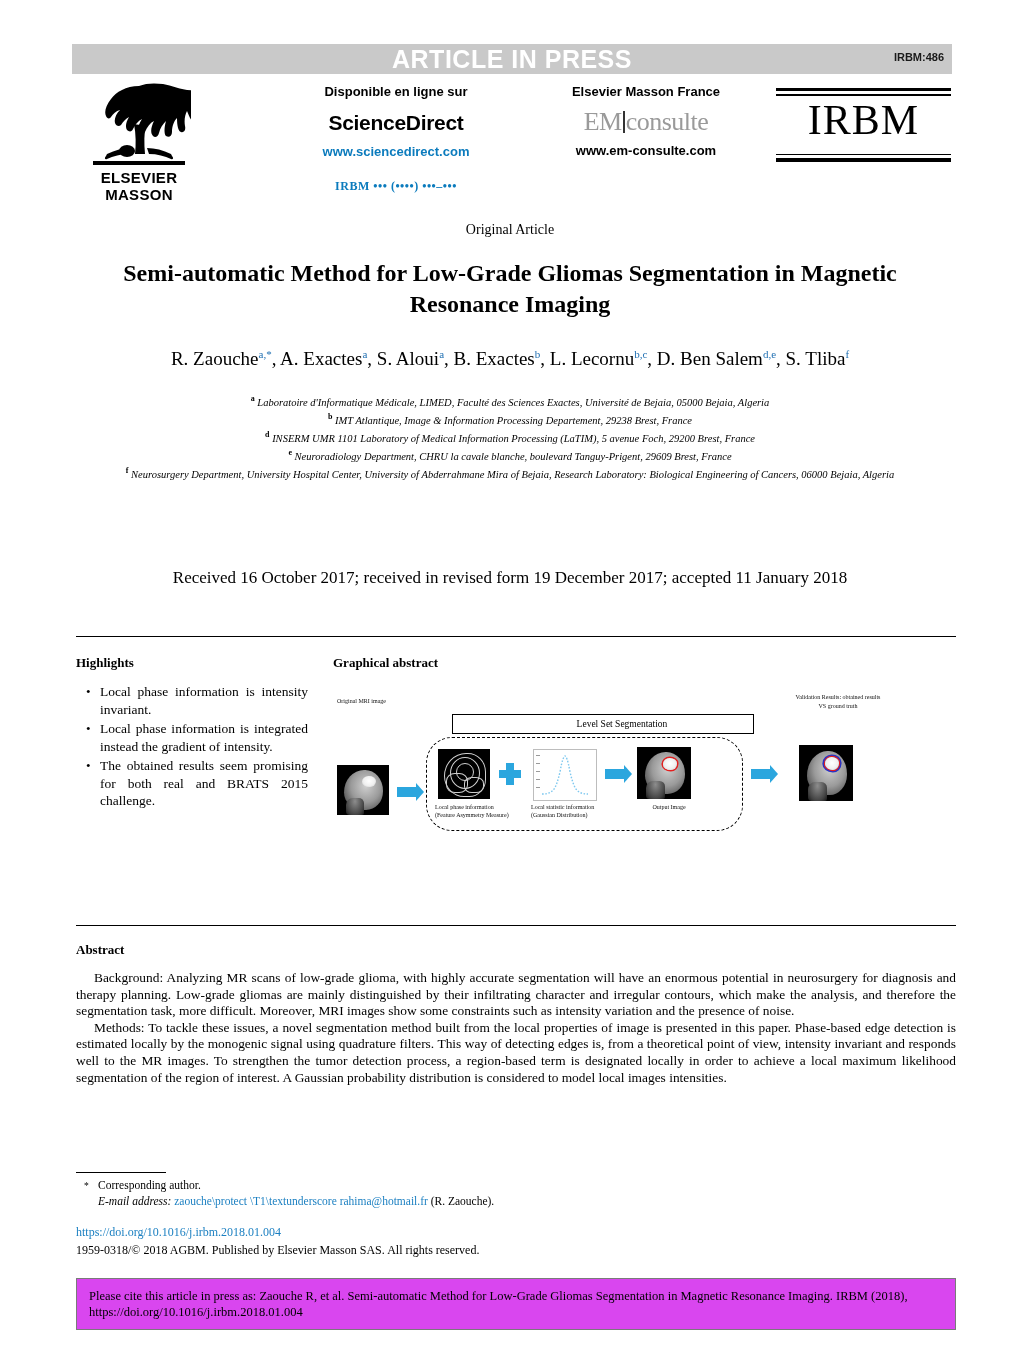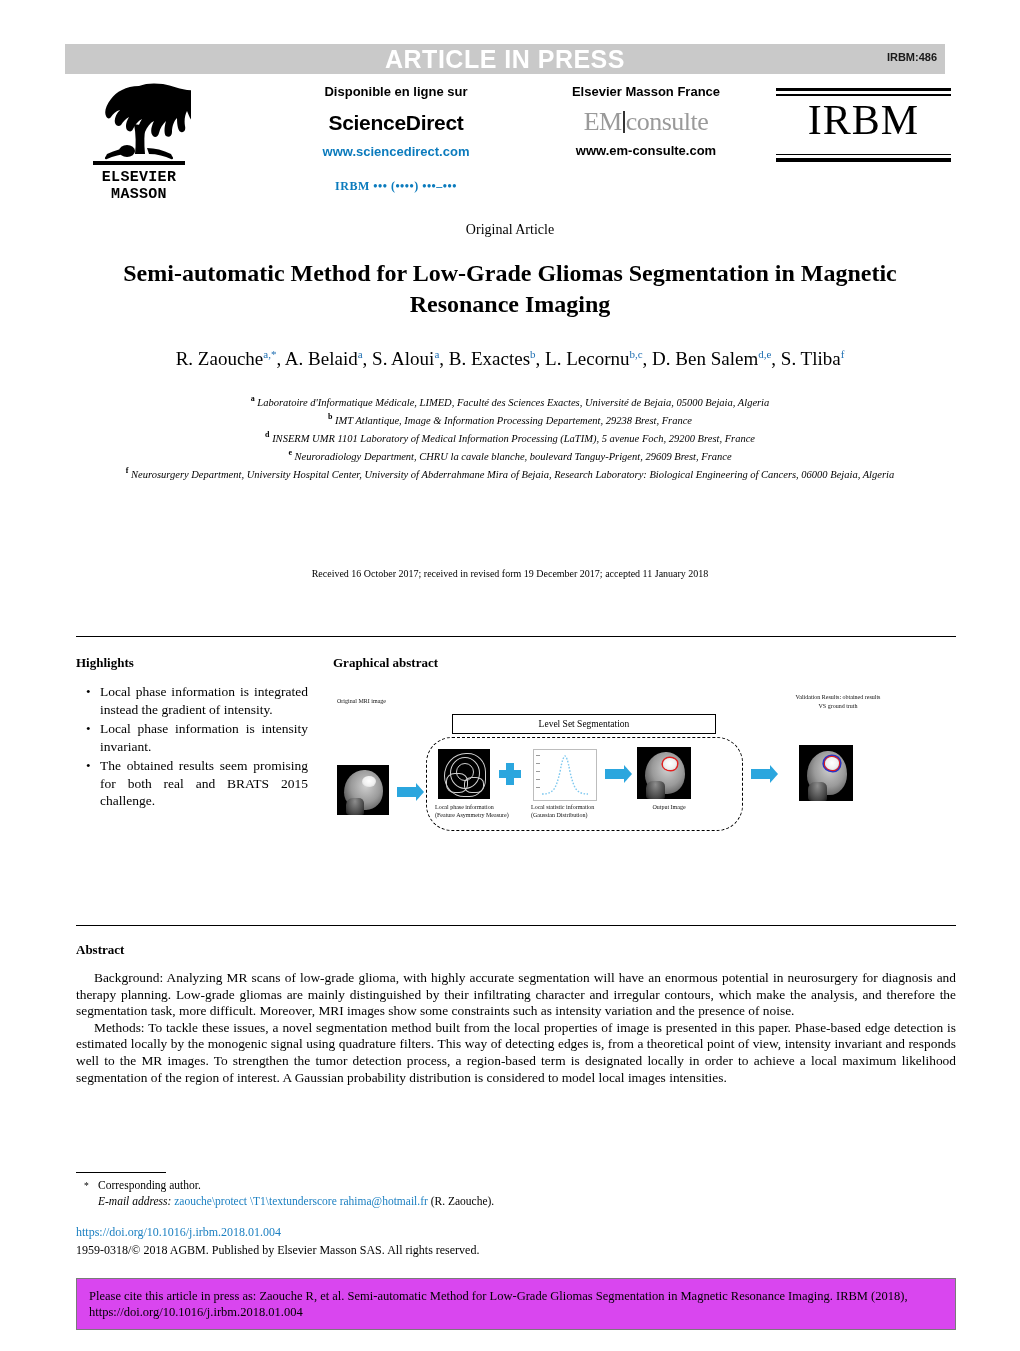--- a/index.html
+++ b/index.html
@@ -5,21 +5,21 @@
   html,body{margin:0;padding:0;background:#fff;}
   body{
     width:1020px;height:1351px;
     font-family:"Liberation Serif",serif;
     color:#000;position:relative;overflow:hidden;
   }
   .page{position:absolute;inset:0;}
 
   
   .banner{
-    position:absolute;left:65px;top:44px;width:880px;height:30px;
+    position:absolute;left:72px;top:44px;width:880px;height:30px;
     background:#c9c9c9;
   }
   .banner-title{
     position:absolute;left:0;top:0;width:880px;height:30px;
     display:flex;align-items:center;justify-content:center;
     font-family:"Liberation Sans",sans-serif;
     font-weight:bold;font-size:25px;letter-spacing:.5px;
     color:#ffffff;
   }
   .banner-code{
@@ -27,21 +27,21 @@
     font-family:"Liberation Sans",sans-serif;
     font-size:11px;font-weight:bold;color:#1a1a1a;
   }
 
   
   .masthead{position:absolute;left:76px;top:82px;width:880px;height:130px;}
 
   .elsevier{position:absolute;left:8px;top:0;width:110px;text-align:center;}
   .tree-box{width:104px;height:86px;margin:0 auto;}
   .elsevier-name{
-    font-family:Liberation Mono, monospace;font-weight:bold;
+    font-family:Liberation Sans, sans-serif;font-weight:bold;
     font-size:15px;line-height:15px;letter-spacing:.3px;margin-top:2px;
   }
 
   .sd{position:absolute;left:195px;top:2px;width:250px;text-align:center;}
   .sd-line1{font-family:"Liberation Sans",sans-serif;font-size:13px;font-weight:bold;}
   .sd-logo{font-family:"Liberation Sans",sans-serif;font-size:21px;font-weight:bold;margin-top:12px;letter-spacing:-.3px;}
   .sd-url{font-family:"Liberation Sans",sans-serif;font-size:13px;font-weight:bold;color:#0b7bbd;margin-top:9px;}
   .irbm-vol{font-family:"Liberation Serif",serif;font-size:12px;font-weight:bold;color:#0b7bbd;margin-top:20px;letter-spacing:.5px;}
 
   .emc{position:absolute;left:455px;top:2px;width:230px;text-align:center;}
@@ -65,21 +65,21 @@
     position:absolute;left:70px;width:880px;top:348px;
     text-align:center;font-size:19px;
   }
   .authors sup{font-size:11px;color:#1f6fb2;}
   .affils{
     position:absolute;left:60px;width:900px;top:392px;
     text-align:center;font-size:10.5px;font-style:italic;line-height:14.5px;
   }
   .affils sup{font-style:normal;font-weight:bold;font-size:8px;}
   .dates{
-    position:absolute;left:0;right:0;top:568px;text-align:center;font-size:10px;
+    position:absolute;left:0;right:0;top:568px;text-align:center;font-size:17px;
   }
 
   
   .hr{position:absolute;left:76px;width:880px;height:1px;background:#000;}
 
   
   .col-left{position:absolute;left:76px;top:655px;width:232px;}
   .sec-h{font-size:13px;font-weight:bold;}
   ul.hl{margin:12px 0 0 0;padding:0 0 0 24px;list-style:none;}
   ul.hl li{
@@ -92,21 +92,21 @@
 
   
   .col-right{position:absolute;left:333px;top:655px;width:620px;}
   .ga-wrap{position:relative;width:620px;height:160px;margin-top:16px;}
 
   .ga-label{position:absolute;font-size:6px;font-family:"Liberation Serif",serif;line-height:8px;color:#111;}
 
   .lss-box{
     position:absolute;left:119px;top:27px;width:262px;height:18px;
     border:1px solid #000;display:flex;align-items:center;justify-content:center;
-    font-size:9.5px;background:#fff;
+    font-size:9.5px;background:#fff;padding-left:38px;
   }
   .dashed-box{
     position:absolute;left:93px;top:50px;width:315px;height:92px;
     border:1px dashed #000;border-radius:26px;background:#fff;
   }
 
   .mri{
     position:absolute;background:#000;overflow:hidden;
   }
   .mri .head{
@@ -220,21 +220,21 @@
       <div class="rule double"></div>
       <div class="rule"></div>
     </div>
   </div>
 
   <div class="orig">Original Article</div>
   <div class="title">Semi-automatic Method for Low-Grade Gliomas Segmentation in Magnetic Resonance Imaging</div>
 
   <div class="authors">
     <span><span>R. Zaouche</span><sup>a,*</sup></span>,
-    <span><span>A. Belaid</span><sup>a</sup></span>,
+    <span><span>A. Exactes</span><sup>a</sup></span>,
     <span><span>S. Aloui</span><sup>a</sup></span>,
     <span><span>B. Exactes</span><sup>b</sup></span>,
     <span><span>L. Lecornu</span><sup>b,c</sup></span>,
     <span><span>D. Ben Salem</span><sup>d,e</sup></span>,
     <span><span>S. Tliba</span><sup>f</sup></span>
   </div>
 
   <div class="affils">
     <div><sup>a</sup> <span>Laboratoire d'Informatique Médicale, LIMED, Faculté des Sciences Exactes, Université de Bejaia, 05000 Bejaia, Algeria</span></div>
     <div><sup>b</sup> <span>IMT Atlantique, Image &amp; Information Processing Departement, 29238 Brest, France</span></div>
@@ -243,22 +243,22 @@
     <div><sup>f</sup> <span>Neurosurgery Department, University Hospital Center, University of Abderrahmane Mira of Bejaia, Research Laboratory: Biological Engineering of Cancers, 06000 Bejaia, Algeria</span></div>
   </div>
 
   <div class="dates">Received 16 October 2017; received in revised form 19 December 2017; accepted 11 January 2018</div>
 
   <div class="hr" style="top:636px"></div>
 
   <div class="col-left">
     <div class="sec-h">Highlights</div>
     <ul class="hl">
+      <li>Local phase information is intensity invariant.</li>
       <li>Local phase information is integrated instead the gradient of intensity.</li>
-      <li>Local phase information is intensity invariant.</li>
       <li>The obtained results seem promising for both real and BRATS 2015 challenge.</li>
     </ul>
   </div>
 
   <div class="col-right">
     <div class="sec-h">Graphical abstract</div>
 
     <div class="ga-wrap">
 
       <div class="ga-label" style="left:4px;top:10px;width:80px;">Original MRI image</div>

